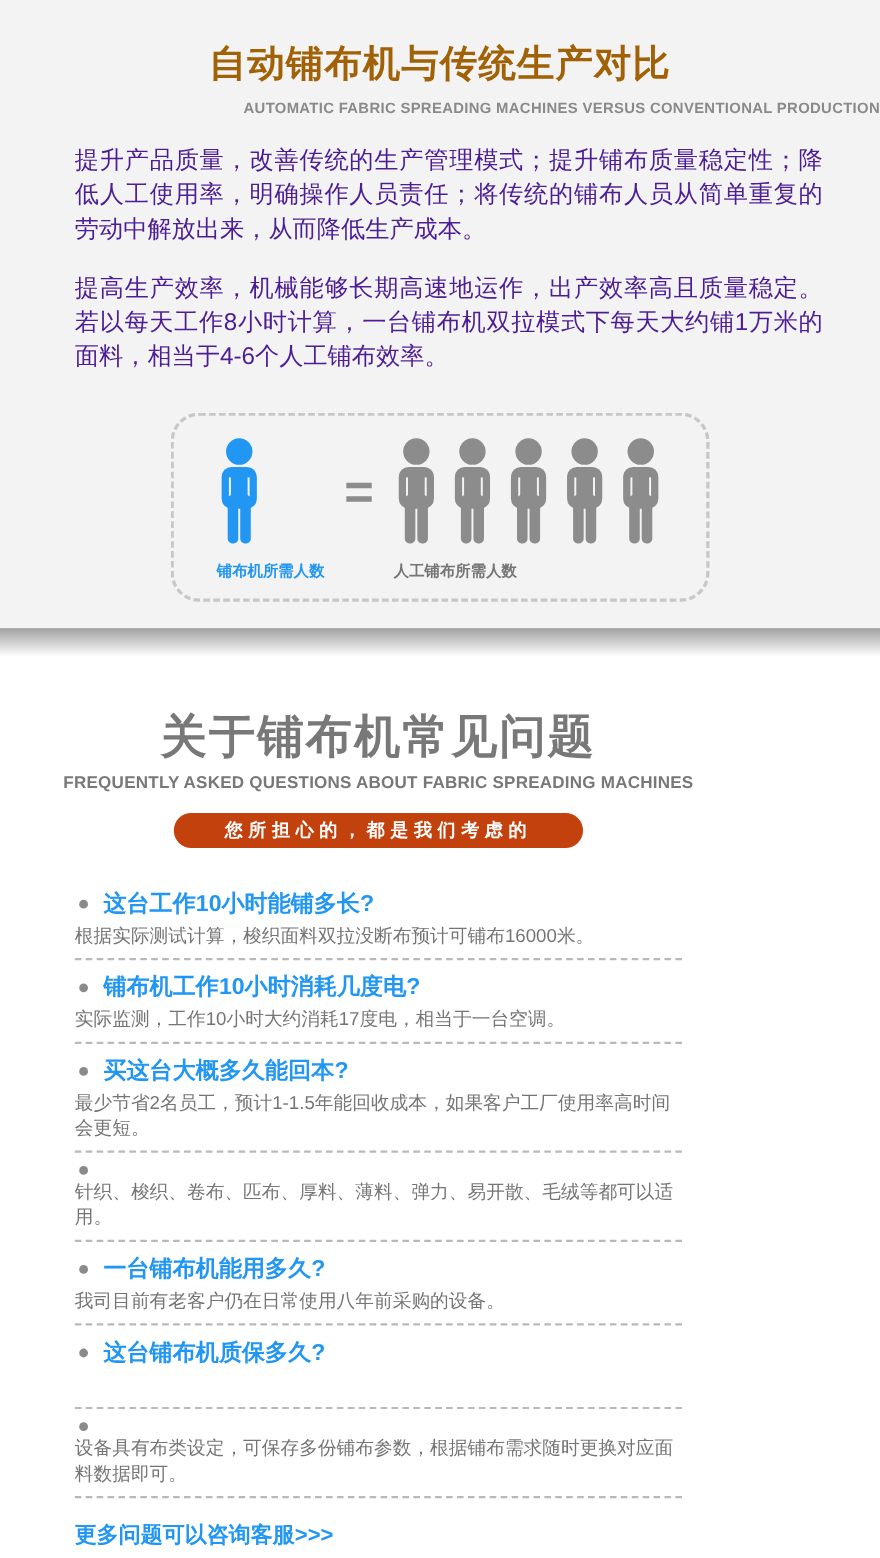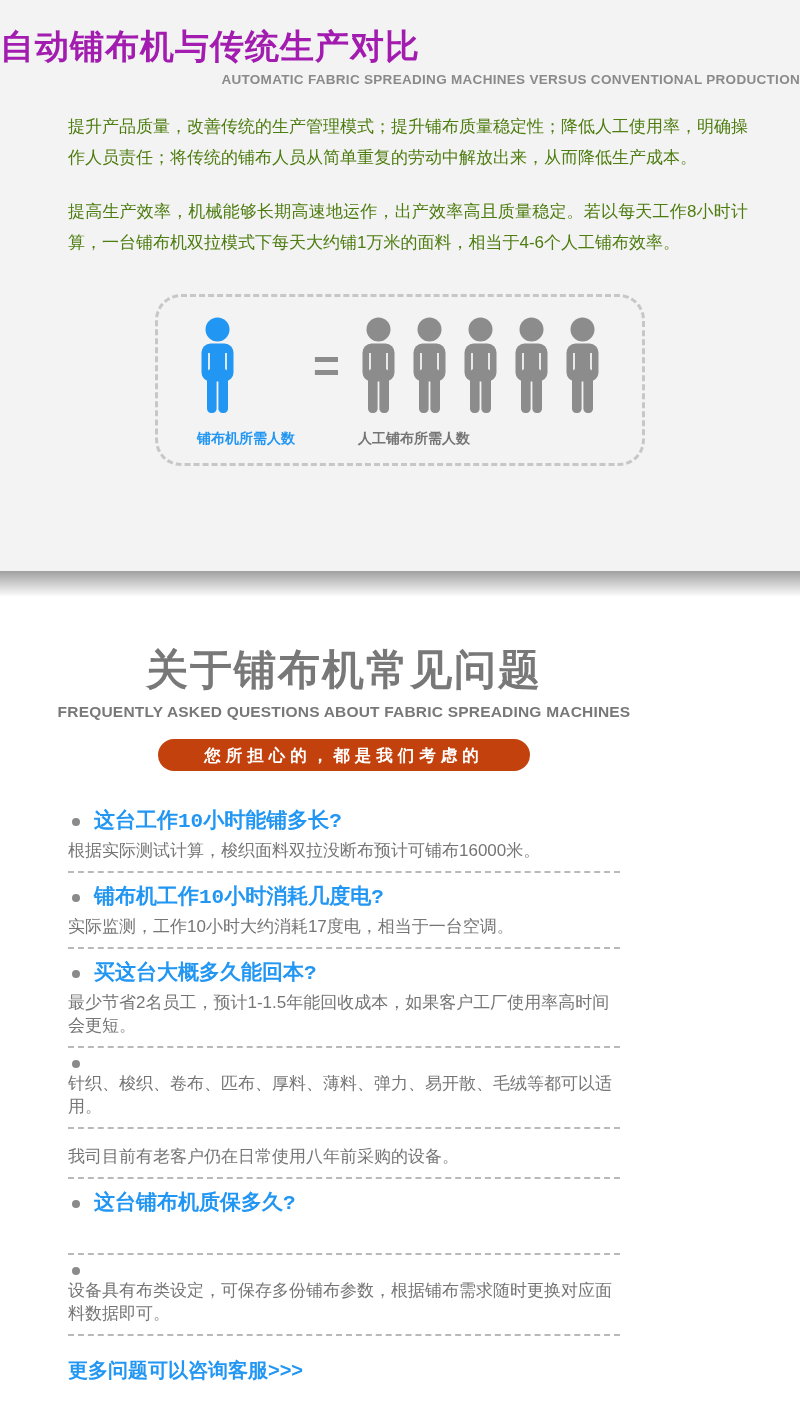--- a/index.html
+++ b/index.html
@@ -7,29 +7,29 @@
     width:800px;height:1416px;margin:0 auto;background:#ffffff;
     font-family:"Liberation Sans","DejaVu Sans",sans-serif;
     overflow:hidden;position:relative;
   }
   
   .top-section{
     box-sizing:border-box;width:800px;height:571px;background:#f3f3f3;
     padding-top:26px;position:relative;
   }
   .top-title{
-    margin:0;font-size:34px;line-height:40px;
-    font-weight:bold;color:#a21caf;letter-spacing:1px;
+    margin:12px;text-align:center;font-size:34px;line-height:40px;
+    font-weight:bold;color:#a16207;letter-spacing:1px;
   }
   .top-subtitle{
     margin-top:5px;text-align:right;font-size:13.5px;line-height:17px;
     font-weight:bold;color:#8a8a8a;letter-spacing:.3px;
   }
   .top-para{
-    margin:23px 52px 0 68px;font-size:17px;line-height:31px;color:#4d7c0f;
+    margin:23px 52px 0 68px;font-size:22px;line-height:31px;color:#4c1d95;
     text-align:justify;
   }
   
   .diagram-box{
     box-sizing:border-box;width:490px;height:172px;margin:36px auto 0 auto;
     border:3px dashed #c7c7c7;border-radius:26px;
     display:flex;justify-content:center;align-items:flex-start;
     padding-top:20px;gap:16px;
   }
   .diagram-col{display:flex;flex-direction:column;align-items:flex-start;}
@@ -69,21 +69,21 @@
   .faq-list{margin:26px 68px 0 68px;}
   .faq-item{
     padding:12px 0 9px 0;border-bottom:2px dashed #b9b9b9;
   }
   .q-row{display:flex;align-items:center;}
   .q-bullet{
     width:8px;height:8px;border-radius:50%;background:#8a8a8a;
     margin:0 14px 0 4px;flex:0 0 auto;
   }
   .q-text{
-    color:#2196f3;font-size:21px;line-height:26px;font-weight:bold;font-family:Liberation Mono, monospace;
+    color:#2196f3;font-size:21px;line-height:26px;font-weight:bold;
   }
   .a-text{
     margin-top:4px;color:#757575;font-size:17px;line-height:23px;
     min-height:23px;
   }
   .more-link{
     display:inline-block;margin:22px 0 0 68px;color:#2196f3;
     font-size:20px;line-height:24px;font-weight:bold;text-decoration:none;
     cursor:pointer;
   }
@@ -171,20 +171,24 @@
         </div>
       <div class="a-text">最少节省2名员工，预计1-1.5年能回收成本，如果客户工厂使用率高时间会更短。</div>
     </div>
     <div class="faq-item">
       <div class="q-row">
           <span class="q-bullet"></span>
         </div>
       <div class="a-text">针织、梭织、卷布、匹布、厚料、薄料、弹力、易开散、毛绒等都可以适用。</div>
     </div>
     <div class="faq-item">
+      <div class="q-row">
+          <span class="q-bullet"></span>
+          <span class="q-text">一台铺布机能用多久?</span>
+        </div>
       <div class="a-text">我司目前有老客户仍在日常使用八年前采购的设备。</div>
     </div>
     <div class="faq-item">
       <div class="q-row">
           <span class="q-bullet"></span>
           <span class="q-text">这台铺布机质保多久?</span>
         </div>
       <div class="a-text"></div>
     </div>
     <div class="faq-item">

